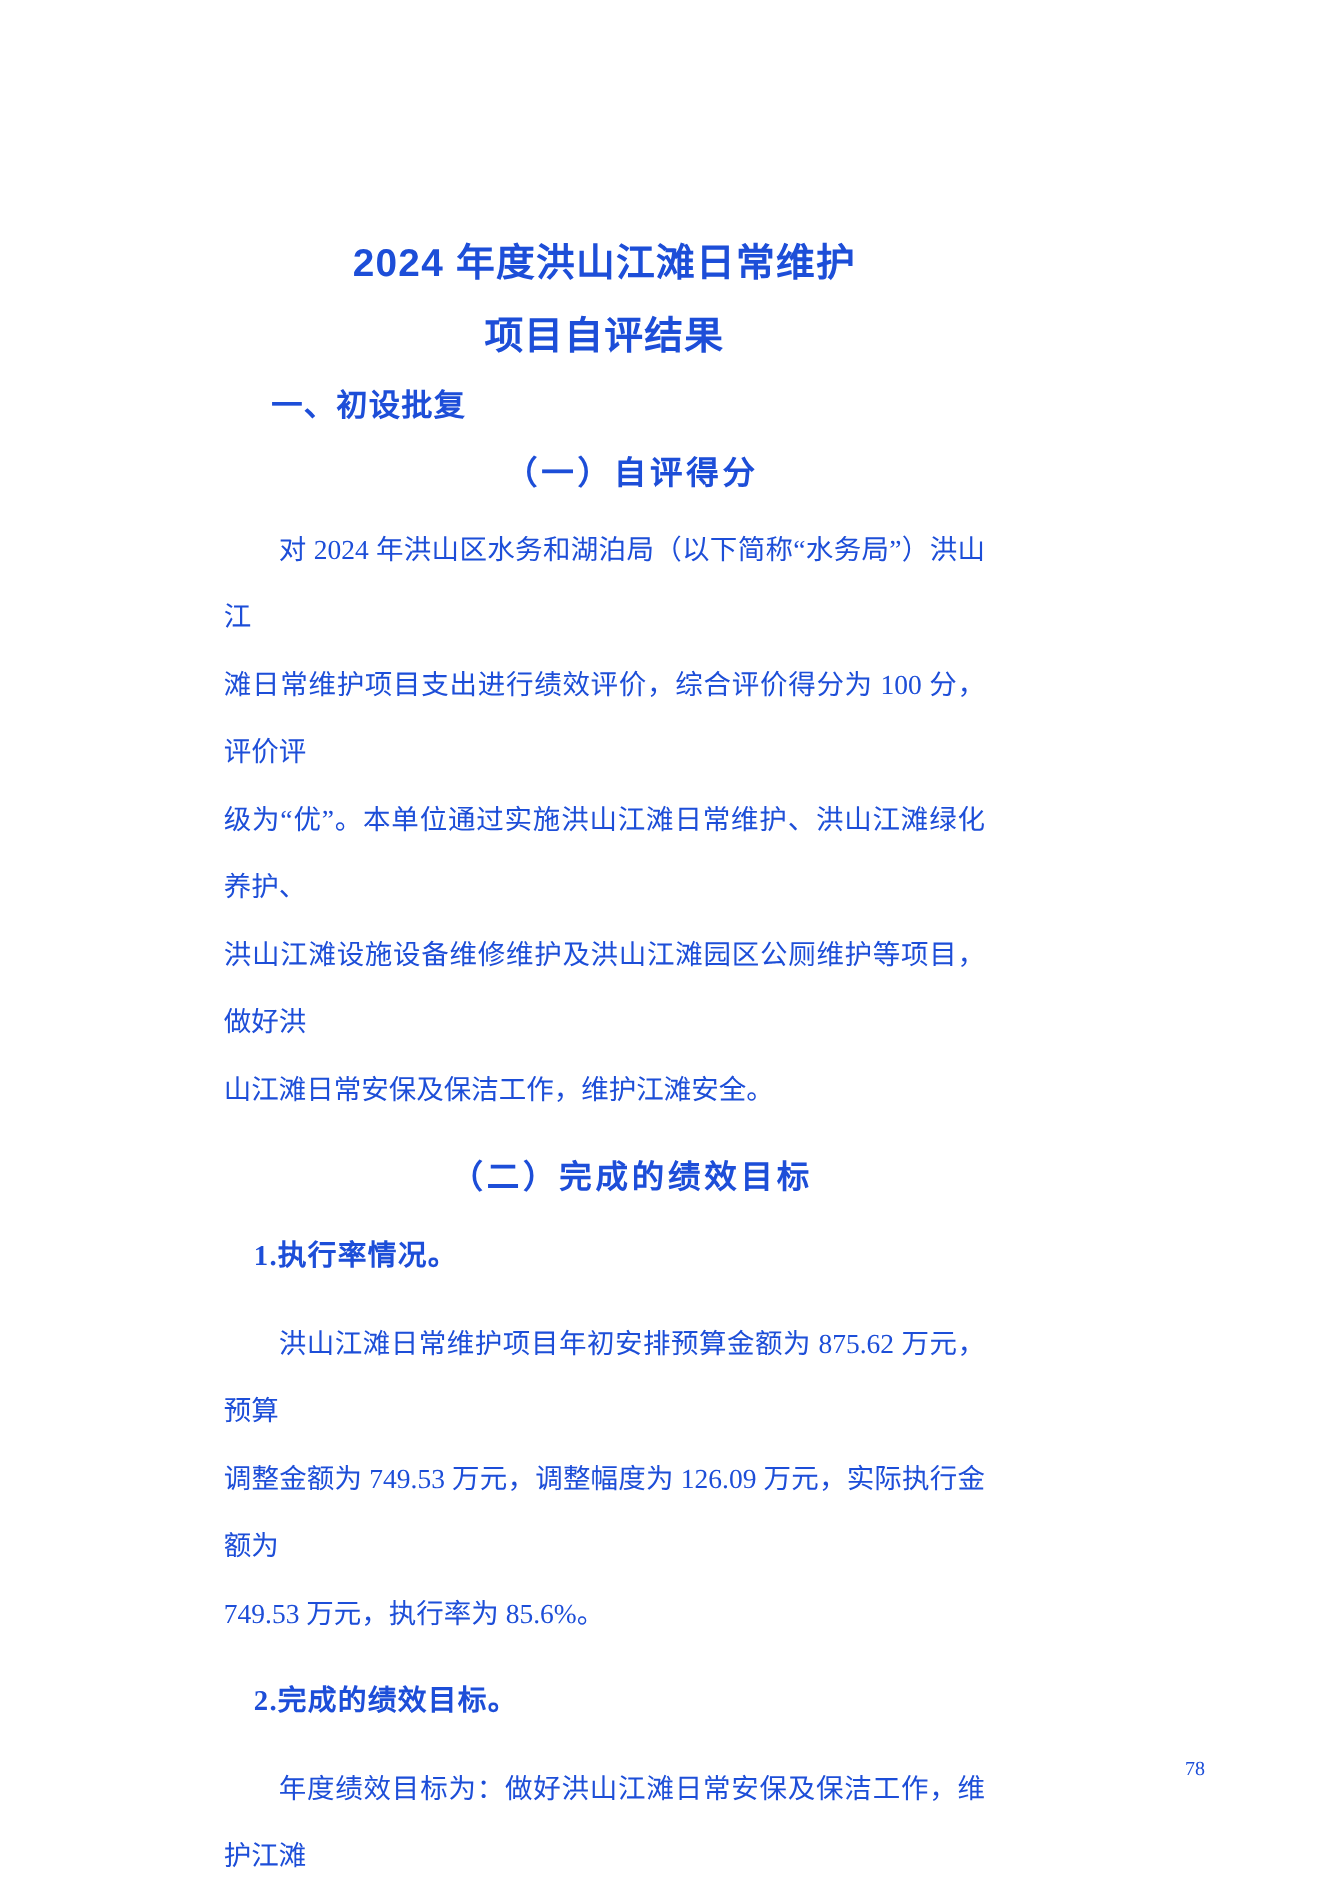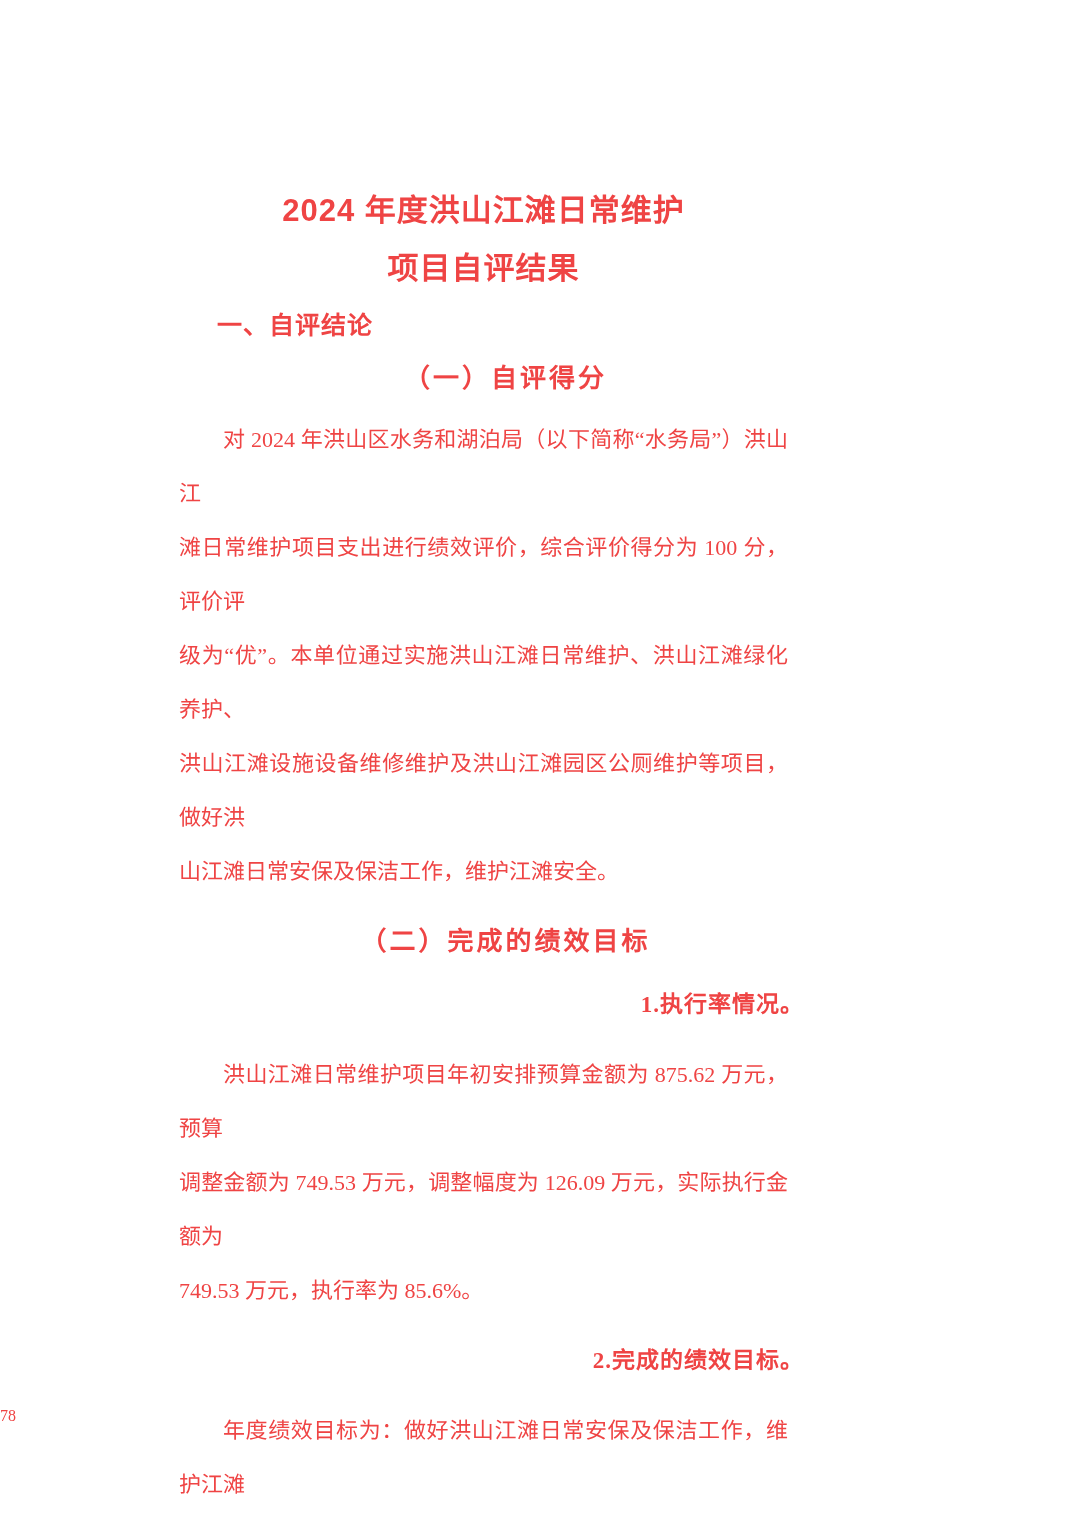--- a/index.html
+++ b/index.html
@@ -5,21 +5,21 @@
   html, body {
     margin: 0;
     padding: 0;
     background: #ffffff;
   }
   .page {
     position: relative;
     width: 964px;
     height: 1520px;
     background: #ffffff;
-    color: #ef4444;
+    color: #1d4ed8;
     overflow: hidden;
     font-family: "Liberation Serif", serif;
   }
   .content {
     padding: 182px 160px 0 163px;
   }
   .doc-title {
     margin: 0;
     font-family: "Liberation Sans", sans-serif;
     font-weight: 700;
@@ -64,44 +64,44 @@
     font-family: "Liberation Serif", serif;
     font-weight: 400;
     font-size: 22px;
     line-height: 54px;
     white-space: pre-line;
     text-indent: 44px;
     text-align: justify;
   }
   .mt7  { margin-top: 7px; }
   .mt4  { margin-top: 4px; }
-  .mt9  { margin-top: 9px; text-align: right; }
+  .mt9  { margin-top: 9px; }
   .page-number {
     position: absolute;
     left: 0;
     right: 0;
     top: 1406px;
-    text-align: left;
+    text-align: right;
     font-family: "Liberation Serif", serif;
     font-size: 16px;
     line-height: 20px;
   }
 </style>
 </head>
 <body>
 
 <div class="page">
   <main class="content">
 
     <h1 class="doc-title">
       <span class="title-line">2024 年度洪山江滩日常维护</span>
       <span class="title-line">项目自评结果</span>
     </h1>
 
-    <h2 class="h-section">一、自评结论</h2>
+    <h2 class="h-section">一、初设批复</h2>
 
     <h3 class="h-sub">（一）自评得分</h3>
 
     <p class="body-para mt7">对 2024 年洪山区水务和湖泊局（以下简称“水务局”）洪山江
 滩日常维护项目支出进行绩效评价，综合评价得分为 100 分，评价评
 级为“优”。本单位通过实施洪山江滩日常维护、洪山江滩绿化养护、
 洪山江滩设施设备维修维护及洪山江滩园区公厕维护等项目，做好洪
 山江滩日常安保及保洁工作，维护江滩安全。</p>
 
     <h3 class="h-sub mt4">（二）完成的绩效目标</h3>

